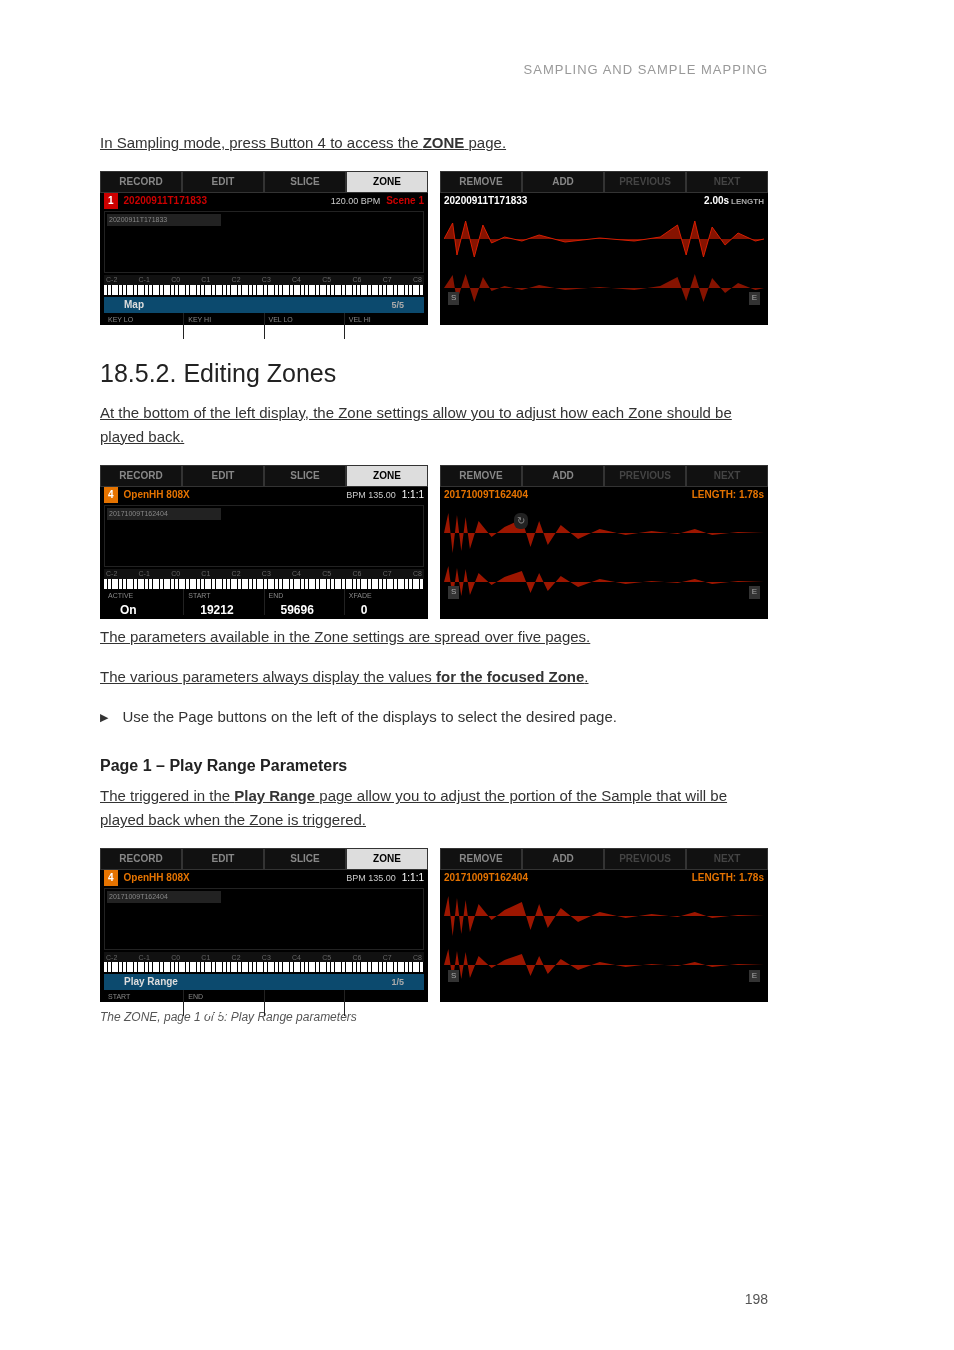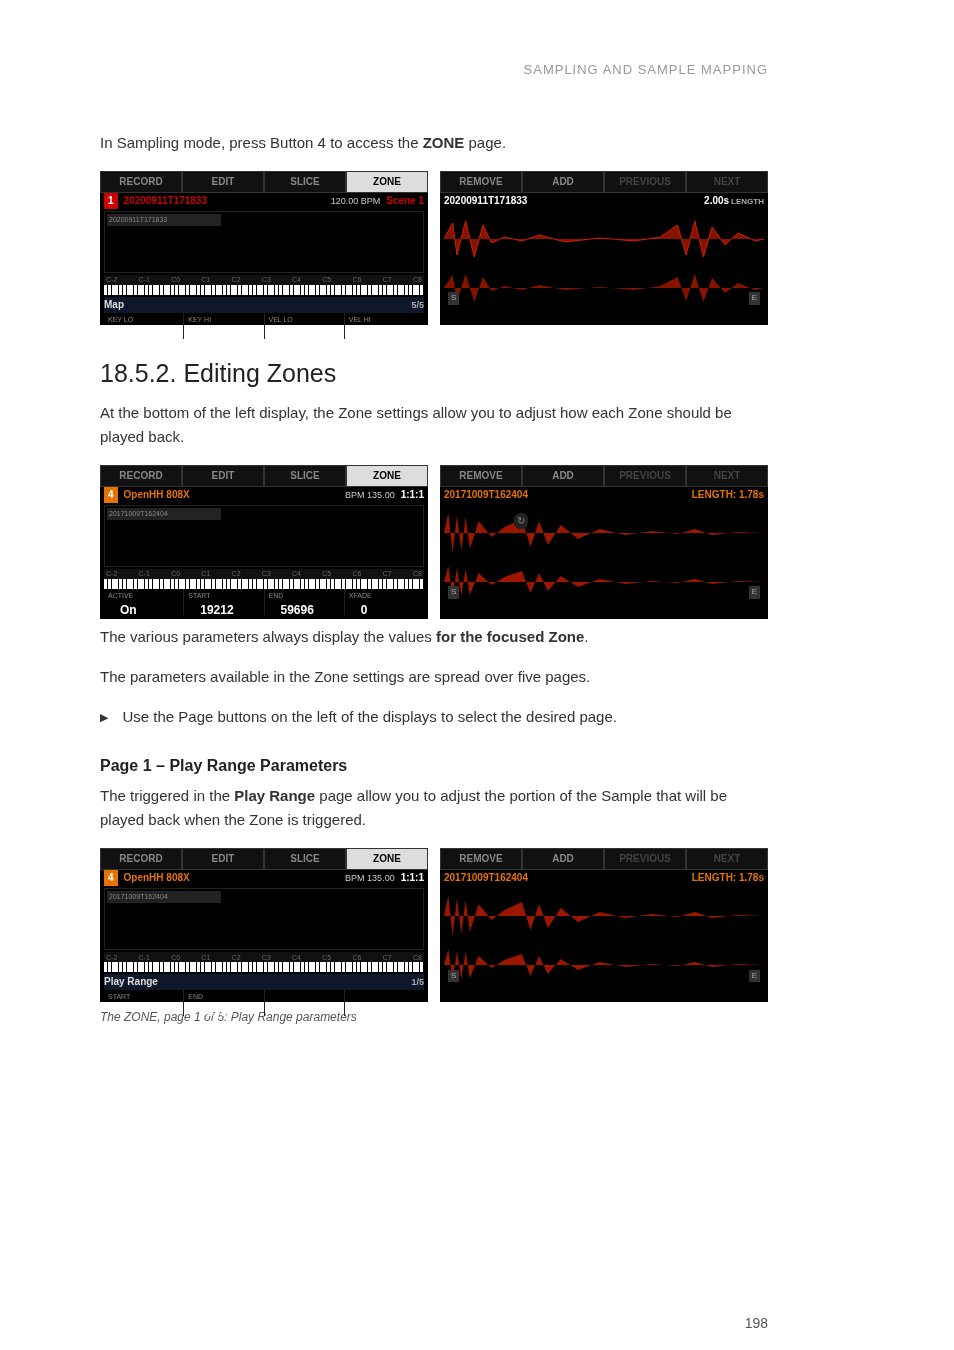--- a/index.html
+++ b/index.html
@@ -18,21 +18,21 @@
     padding: 60px 100px 40px 100px;
     position: relative;
   }
   .header-right {
     text-align: right;
     color: #999;
     font-size: 13px;
     letter-spacing: 1px;
     margin-bottom: 50px;
   }
-  p { margin: 0 0 16px 0; }
+  p { margin: 0 0 16px 0; text-decoration: underline; }
   h2 {
     font-size: 25px;
     font-weight: 400;
     color: #222;
     margin: 28px 0 8px 0;
   }
   h3 {
     font-size: 16px;
     font-weight: 600;
     color: #222;
@@ -50,21 +50,21 @@
     align-items: flex-start;
     gap: 14px;
     margin: 8px 0 18px 0;
   }
   .bullet-icon {
     font-size: 11px;
     margin-top: 4px;
   }
   .page-number {
     position: absolute;
-    bottom: 16px;
+    bottom: 40px;
     right: 100px;
     font-size: 14px;
     color: #555;
   }
 
   .ui-shot {
     display: flex;
     gap: 12px;
     margin: 8px 0 6px 0;
   }
@@ -114,21 +114,21 @@
     font-weight: 700;
     padding: 0 4px;
     font-size: 10px;
   }
   .slot-num.orange { background: #e57300; }
   .sample-name { color: #c00; font-weight: 700; font-size: 10px; }
   .sample-name.orange { color: #e57300; }
   .bpm-text { color: #ccc; margin-left: auto; font-size: 9px;}
   .bpm-label { color: #ccc; }
   .scene-text { color: #c00; font-weight: 700; font-size: 10px;}
-  .ratio-text { color: #fff; font-weight: 700; font-size: 10px; }
+  .ratio-text { color: #fff; font-weight: 400; font-size: 10px; }
   .right-label { color: #e57300; font-weight: 700; font-size: 10px;}
   .right-length { color: #e57300; margin-left: auto; font-size: 10px; font-weight: 700;}
   .right-length.red { color: #fff; }
   .right-length-label { color: #aaa; font-size: 8px; margin-left: 2px;}
 
   .map-area {
     height: 60px;
     background: #000;
     position: relative;
     border: 1px solid #222;
@@ -157,25 +157,25 @@
   }
   .piano {
     height: 10px;
     margin: 0 4px;
     background: repeating-linear-gradient(90deg,#fff 0 3px,#000 3px 4px,#fff 4px 7px,#000 7px 8px,#fff 8px 11px,#fff 11px 14px,#000 14px 15px,#fff 15px 18px,#000 18px 19px,#fff 19px 22px,#000 22px 23px,#fff 23px 26px);
   }
   .section-label {
     height: 16px;
     display: flex;
     align-items: center;
-    padding: 0 0;
+    padding: 0 20px;
     font-size: 10px;
     color: #ddd;
     font-weight: 700;
-    background: #0f172a;
+    background: #0c4a6e;
     margin: 2px 4px 0 4px;
     justify-content: space-between;
   }
   .page-ind { color: #aaa; font-size: 9px;}
 
   .params {
     display: flex;
     height: 26px;
     margin: 0 4px;
   }
@@ -392,25 +392,25 @@
       <div class="wave-area2">
         <svg class="wave-svg" viewBox="0 0 370 38" preserveAspectRatio="none">
           <path d="M0,19 L5,3 L10,35 L15,5 L20,33 L25,6 L30,32 L40,10 L55,22 L70,14 L90,8 L100,30 L110,10 L120,28 L135,13 L155,24 L180,16 L210,21 L240,18 L270,20 L290,16 L310,21 L340,18 L370,19 L370,19 L0,19 Z" fill="#e02000" opacity="0.7"></path>
         </svg>
         <span class="s-e-labels s-label">S</span>
         <span class="s-e-labels e-label">E</span>
       </div>
     </div>
   </div>
 
+  <p>The parameters available in the Zone settings are spread over five pages.</p>
   <p>
     <span>The various parameters always display the values </span>
     <span class="bold">for the focused Zone</span><span>.</span>
   </p>
-  <p>The parameters available in the Zone settings are spread over five pages.</p>
 
   <div class="bullet-row">
     <span class="bullet-icon">▶</span>
     <span>Use the Page buttons on the left of the displays to select the desired page.</span>
   </div>
 
   <h3>Page 1 – Play Range Parameters</h3>
   <p>
     <span>The triggered in the </span>
     <span class="bold">Play Range</span>

